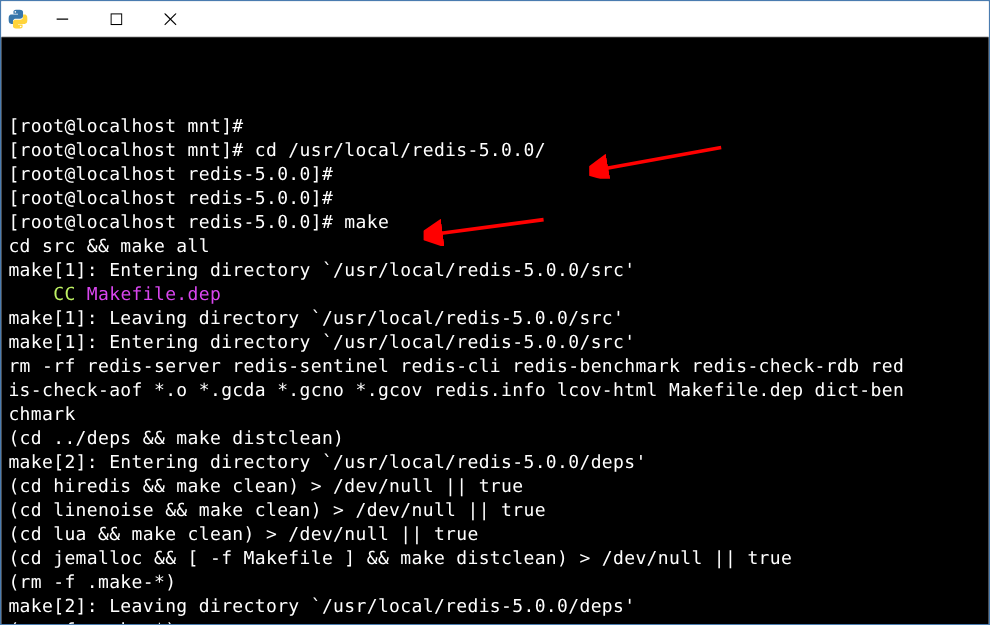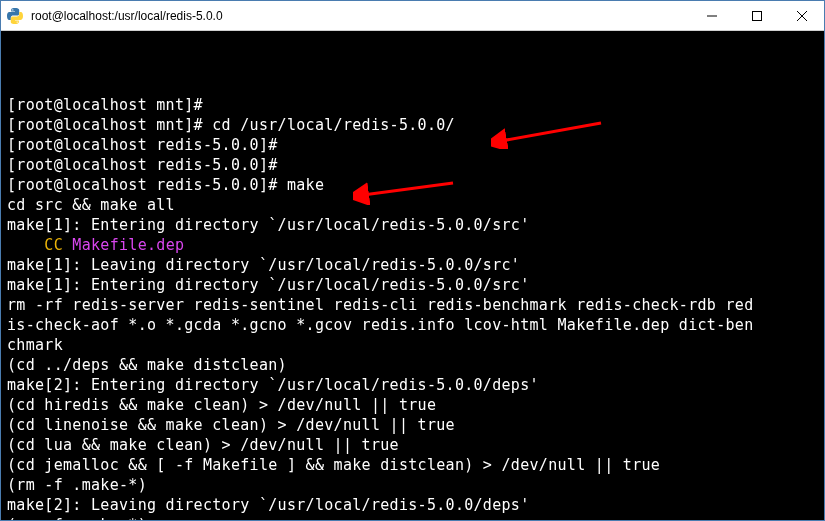--- a/index.html
+++ b/index.html
@@ -56,39 +56,38 @@
       height: calc(100% - 30px);
       padding: 4px 6px;
       font-size: 15px;
       line-height: 20px;
       white-space: pre;
       position: relative;
       overflow: hidden;
       letter-spacing: 0.3px;
     }
     .line { white-space: pre; }
-    .cyan { color: #eab308; }
+    .cyan { color: #bef264; }
     .yellow { color: #d946ef; }
     .arrow {
       position: absolute;
       pointer-events: none;
     }
     .arrow svg { display: block; }
   </style>
 </head>
 <body>
 
 <div class="titlebar">
   <span class="titlebar-icon">
     <svg width="16" height="16" viewBox="0 0 16 16">
       <path fill="#3776ab" d="M7.9 0C4 0 4.2 1.7 4.2 1.7v1.8h3.8v.5H2.7S0 3.7 0 7.9c0 4.2 2.4 4 2.4 4h1.4V10s-.1-2.4 2.3-2.4h3.8s2.3 0 2.3-2.2V2.1S12.5 0 7.9 0zM5.8 1.2c.4 0 .7.3.7.7s-.3.7-.7.7-.7-.3-.7-.7.3-.7.7-.7z"></path>
       <path fill="#ffd43b" d="M8.1 16c3.9 0 3.7-1.7 3.7-1.7v-1.8H8v-.5h5.3s2.7.3 2.7-3.9c0-4.2-2.4-4-2.4-4h-1.4V6s.1 2.4-2.3 2.4H6.1s-2.3 0-2.3 2.2v3.3S3.5 16 8.1 16zm2.1-1.2c-.4 0-.7-.3-.7-.7s.3-.7.7-.7.7.3.7.7-.3.7-.7.7z"></path>
     </svg>
   </span>
-  <span class="titlebar-title">root@localhost:/usr/local/redis-5.0.0</span>
   <div class="win-controls">
     <button class="win-btn">
       <svg width="10" height="10" viewBox="0 0 10 10">
           <line x1="0" y1="5" x2="10" y2="5" stroke="black" stroke-width="1"></line>
         </svg>
     </button>
     <button class="win-btn">
       <svg width="10" height="10" viewBox="0 0 10 10">
           <rect x="0.5" y="0.5" width="9" height="9" fill="none" stroke="black" stroke-width="1"></rect>
         </svg>

